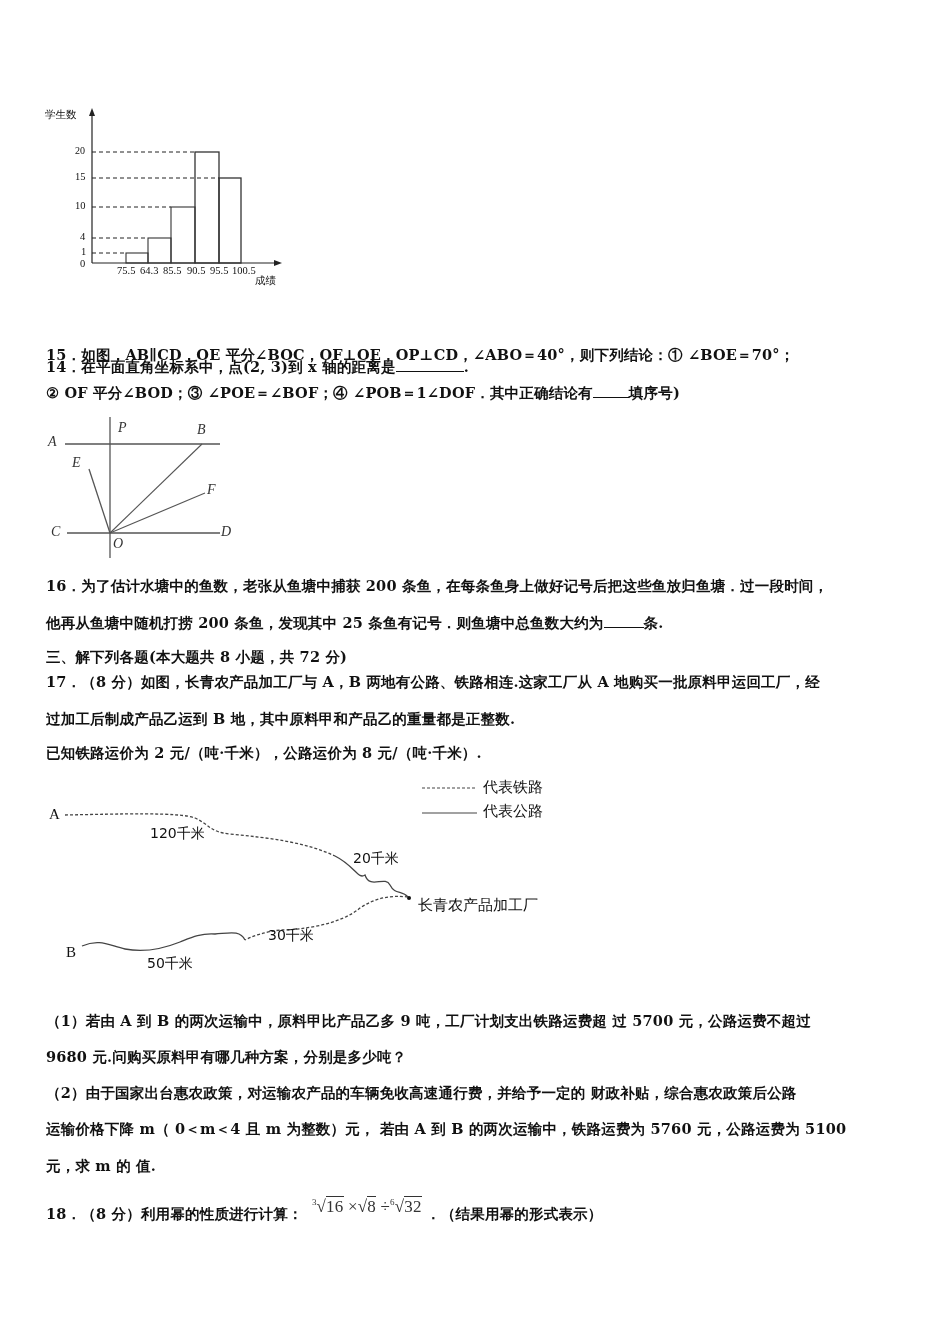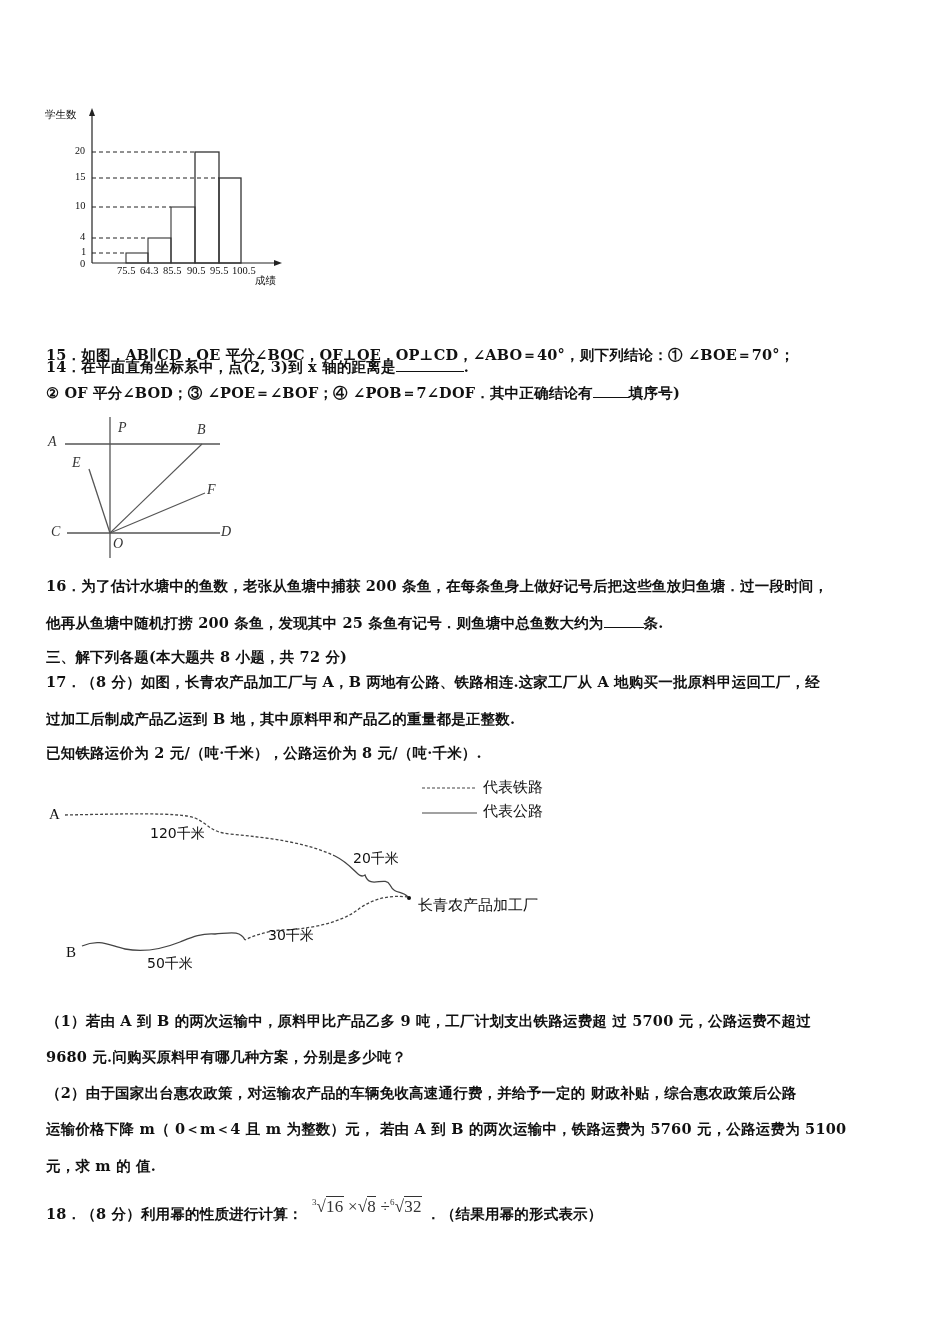--- a/index.html
+++ b/index.html
@@ -50,21 +50,21 @@
   <div class="abs" style="left:192px; top:165px; font-size:10.5px; font-family:'Liberation Serif',serif;">100.5</div>
   <div class="abs" style="left:215px; top:174px; font-family:'DejaVu Sans',sans-serif; font-size:10.5px;">成绩</div>
 </div>
 
 <div class="line" style="top:312px;margin-top:45px;">
   <span>14．在平面直角坐标系中，点(2, 3)到 x 轴的距离是</span><span class="blank" style="width:68px;"></span><span>.</span>
 </div>
 
 <div class="line" style="top:346px;">15．如图，AB∥CD，OE 平分∠BOC，OF⊥OE，OP⊥CD，∠ABO＝40°，则下列结论：① ∠BOE＝70°；</div>
 <div class="line" style="top:383px;">
-  <span>② OF 平分∠BOD；③ ∠POE＝∠BOF；④ ∠POB＝7∠DOF．其中正确结论有</span><span class="blank" style="width:36px;"></span><span>填序号)</span>
+  <span>② OF 平分∠BOD；③ ∠POE＝∠BOF；④ ∠POB＝1∠DOF．其中正确结论有</span><span class="blank" style="width:36px;"></span><span>填序号)</span>
 </div>
 
 <div class="svg-wrap" style="left:40px; top:410px; width:210px; height:150px;">
   <svg width="210" height="150" viewBox="0 0 210 150">
     <line x1="25" y1="34" x2="180" y2="34" stroke="#555" stroke-width="1.3"></line>
     <line x1="27" y1="123" x2="180" y2="123" stroke="#555" stroke-width="1.3"></line>
     <line x1="70" y1="7" x2="70" y2="148" stroke="#555" stroke-width="1.3"></line>
     <line x1="70" y1="123" x2="162" y2="34" stroke="#555" stroke-width="1.1"></line>
     <line x1="70" y1="123" x2="165" y2="83" stroke="#555" stroke-width="1.1"></line>
     <line x1="70" y1="123" x2="49" y2="59" stroke="#555" stroke-width="1.3"></line>

